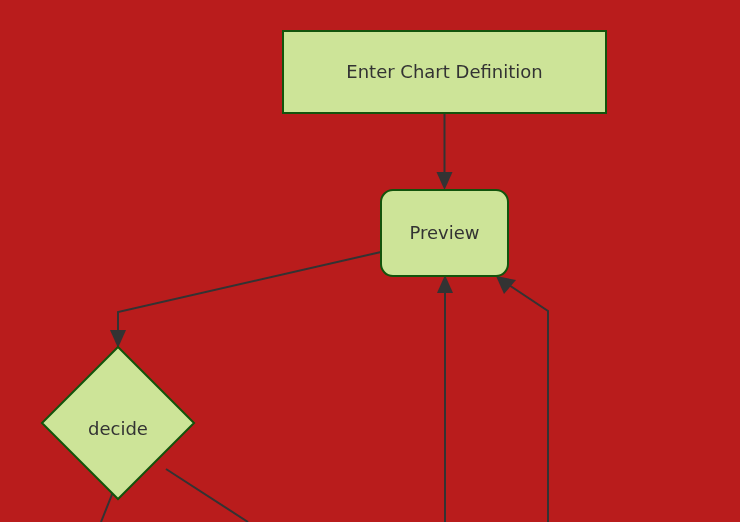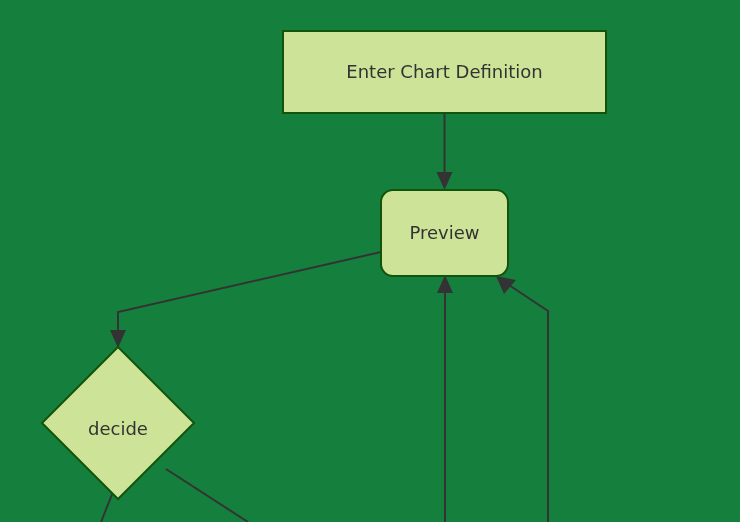--- a/index.html
+++ b/index.html
@@ -11,21 +11,21 @@
   body {
     width: 740px;
     height: 522px;
     overflow: hidden;
     font-family: "DejaVu Sans", "Liberation Sans", sans-serif;
   }
   #diagram-root {
     position: relative;
     width: 740px;
     height: 522px;
-    background: #15803d;
+    background: #b91c1c;
   }
   #flowchart-svg {
     display: block;
     width: 740px;
     height: 522px;
   }
   .node-shape {
     stroke-width: 2px;
   }
   .node-label {

